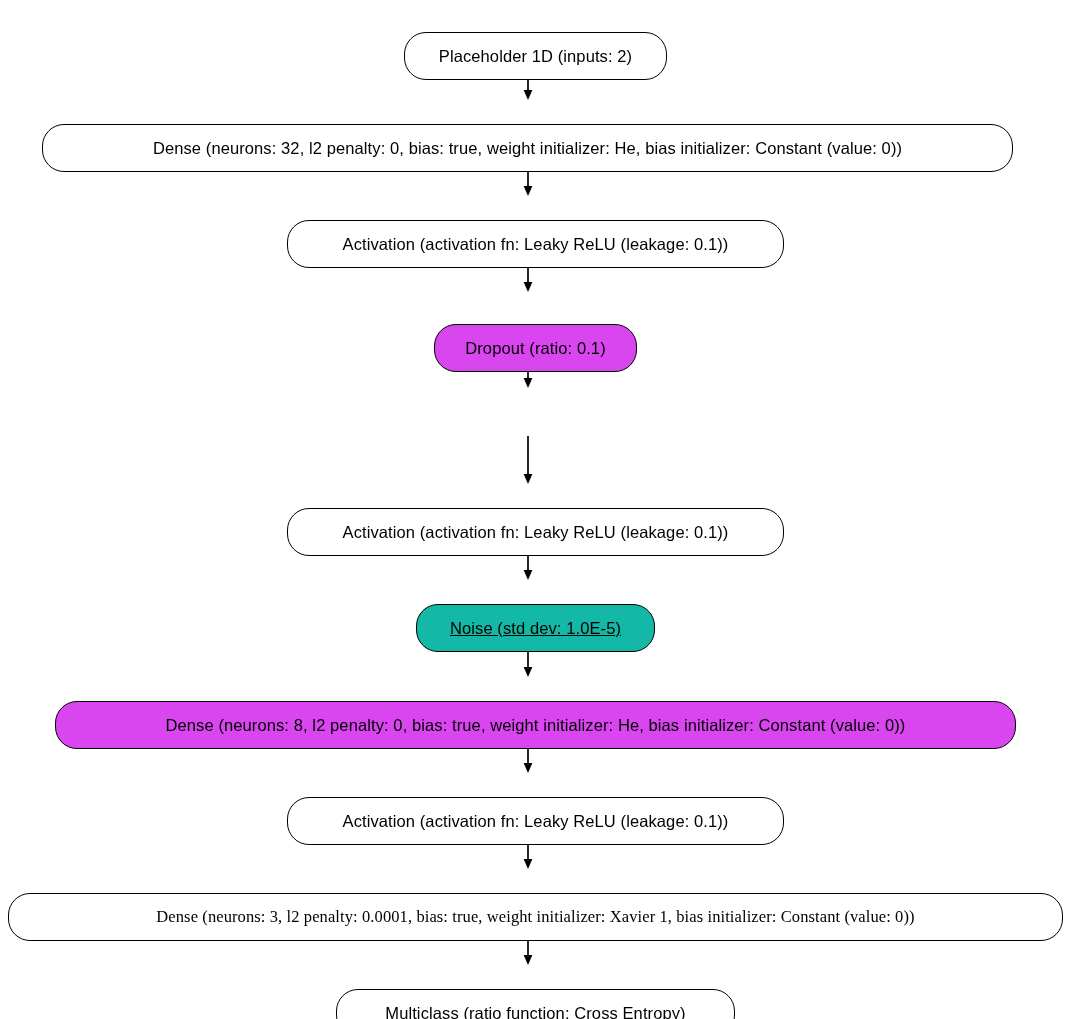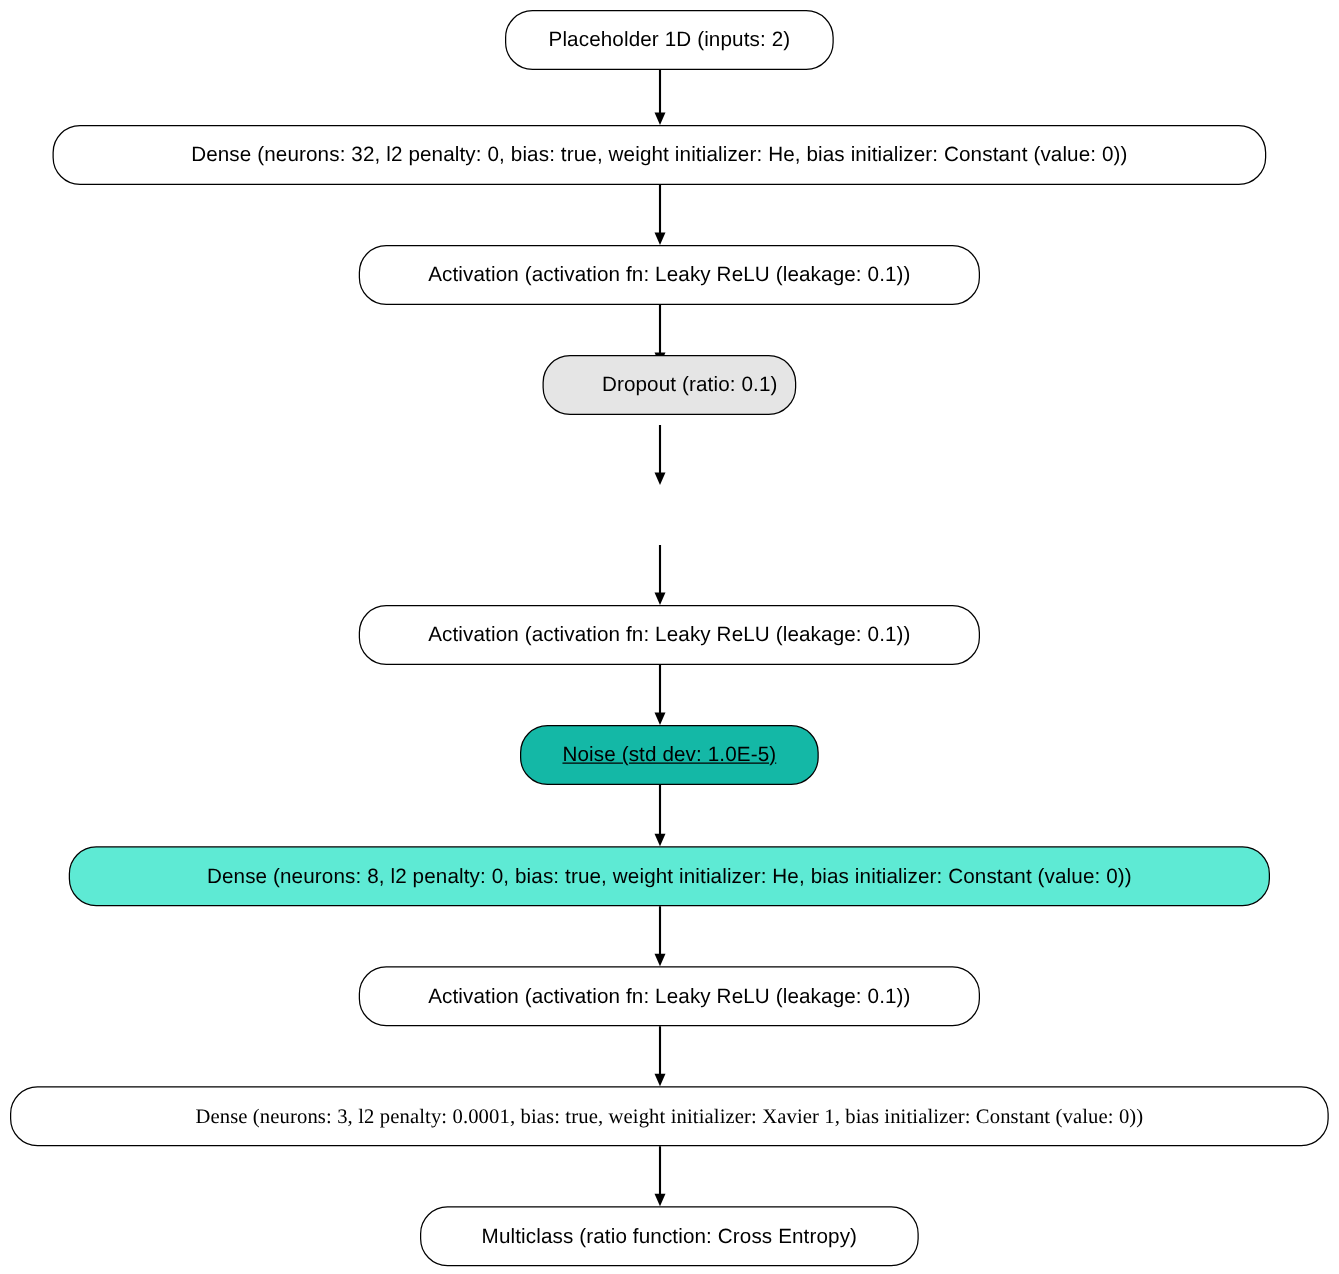--- a/index.html
+++ b/index.html
@@ -26,20 +26,21 @@
     position: absolute;
     box-sizing: border-box;
     height: 48px;
     border: 1.6px solid #000000;
     border-radius: 22px;
     background: #ffffff;
     display: flex;
     align-items: center;
     justify-content: center;
     white-space: nowrap;
+    margin-top: 24px;
   }
 
   .node-label {
     font-size: 16.5px;
     line-height: 1;
     letter-spacing: 0.1px;
     color: #000000;
     padding: 0 14px;
   }
 
@@ -119,30 +120,30 @@
     </div>
     <div class="node" style="left: 404px; top: 8px; width: 263px; border-color: rgb(0, 0, 0); background: rgb(255, 255, 255);">
       <span class="node-label">Placeholder 1D (inputs: 2)</span>
     </div>
     <div class="node" style="left: 42px; top: 100px; width: 971px; border-color: rgb(0, 0, 0); background: rgb(255, 255, 255);">
       <span class="node-label">Dense (neurons: 32, l2 penalty: 0, bias: true, weight initializer: He, bias initializer: Constant (value: 0))</span>
     </div>
     <div class="node" style="left: 287px; top: 196px; width: 497px; border-color: rgb(0, 0, 0); background: rgb(255, 255, 255);">
       <span class="node-label">Activation (activation fn: Leaky ReLU (leakage: 0.1))</span>
     </div>
-    <div class="node" style="left: 434px; top: 284px; width: 203px; border-color: rgb(0, 0, 0); background: #e5e5e5; justify-content: flex-end;">
+    <div class="node" style="left: 434px; top: 300px; width: 203px; border-color: rgb(0, 0, 0); background: #d946ef;">
       <span class="node-label">Dropout (ratio: 0.1)</span>
     </div>
     <div class="node" style="left: 287px; top: 484px; width: 497px; border-color: rgb(0, 0, 0); background: rgb(255, 255, 255);">
       <span class="node-label">Activation (activation fn: Leaky ReLU (leakage: 0.1))</span>
     </div>
     <div class="node" style="left: 416px; top: 580px; width: 239px; border-color: rgb(0, 0, 0); background: #14b8a6; text-decoration: underline;">
       <span class="node-label">Noise (std dev: 1.0E-5)</span>
     </div>
-    <div class="node" style="left: 55px; top: 677px; width: 961px; border-color: rgb(0, 0, 0); background: #5eead4;">
+    <div class="node" style="left: 55px; top: 677px; width: 961px; border-color: rgb(0, 0, 0); background: #d946ef;">
       <span class="node-label">Dense (neurons: 8, l2 penalty: 0, bias: true, weight initializer: He, bias initializer: Constant (value: 0))</span>
     </div>
     <div class="node" style="left: 287px; top: 773px; width: 497px; border-color: rgb(0, 0, 0); background: rgb(255, 255, 255);">
       <span class="node-label">Activation (activation fn: Leaky ReLU (leakage: 0.1))</span>
     </div>
     <div class="node" style="left: 8px; top: 869px; width: 1055px; border-color: rgb(0, 0, 0); background: rgb(255, 255, 255); font-family: Liberation Serif, serif;">
       <span class="node-label">Dense (neurons: 3, l2 penalty: 0.0001, bias: true, weight initializer: Xavier 1, bias initializer: Constant (value: 0))</span>
     </div>
     <div class="node" style="left: 336px; top: 965px; width: 399px; border-color: rgb(0, 0, 0); background: rgb(255, 255, 255);">
       <span class="node-label">Multiclass (ratio function: Cross Entropy)</span>

